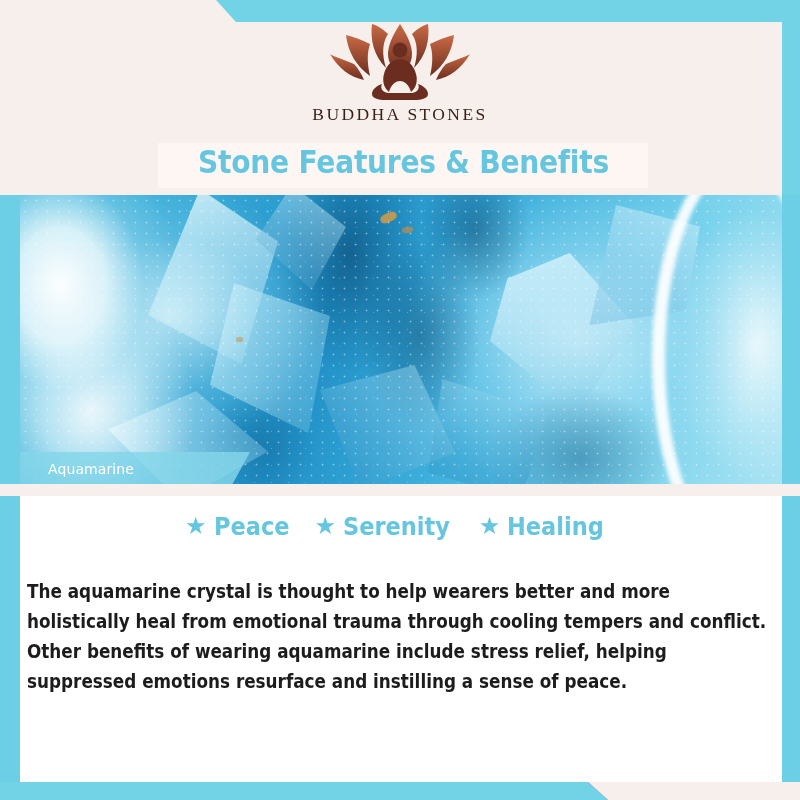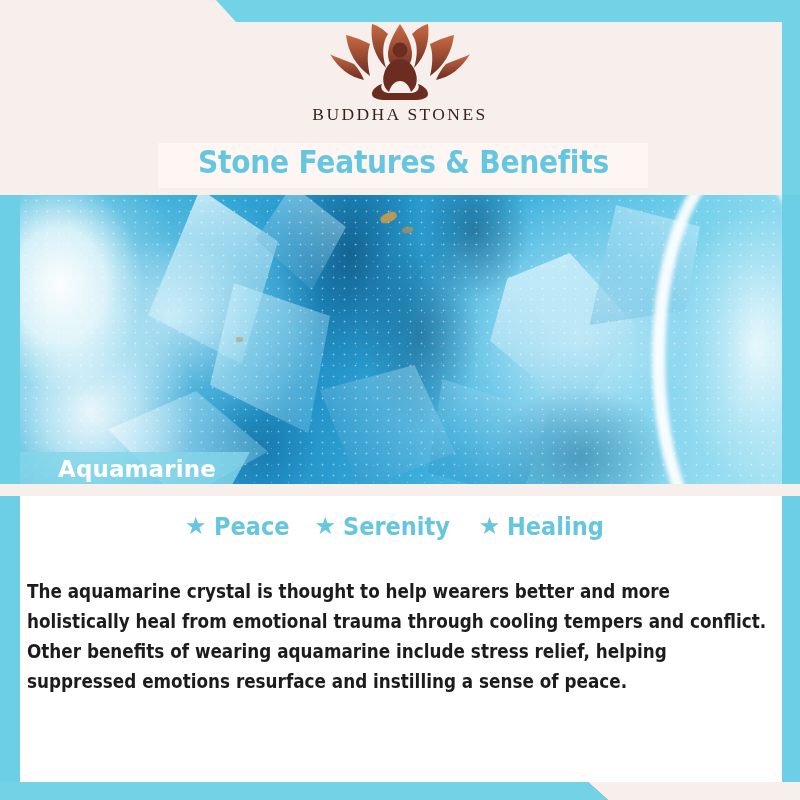--- a/index.html
+++ b/index.html
@@ -189,24 +189,24 @@
     position: absolute;
     left: 20px; top: 452px;
     width: 230px; height: 33px;
     background: rgba(132,213,233,0.82);
     -webkit-clip-path: polygon(0 0, 230px 0, 212px 33px, 0 33px);
     clip-path: polygon(0 0, 230px 0, 212px 33px, 0 33px);
     display: flex;
     align-items: center;
   }
   .stone-tag-label {
-    padding-left: 38px;
+    padding-left: 28px;
     font-family: "DejaVu Sans", sans-serif;
-    font-weight: 700;
-    font-size: 23px;
+    font-weight: 400;
+    font-size: 14px;
     color: #ffffff;
     letter-spacing: 0.1px;
     white-space: nowrap;
   }
 
   
   .cream-strip {
     position: absolute;
     left: 0; top: 484px;
     width: 800px; height: 12px;

